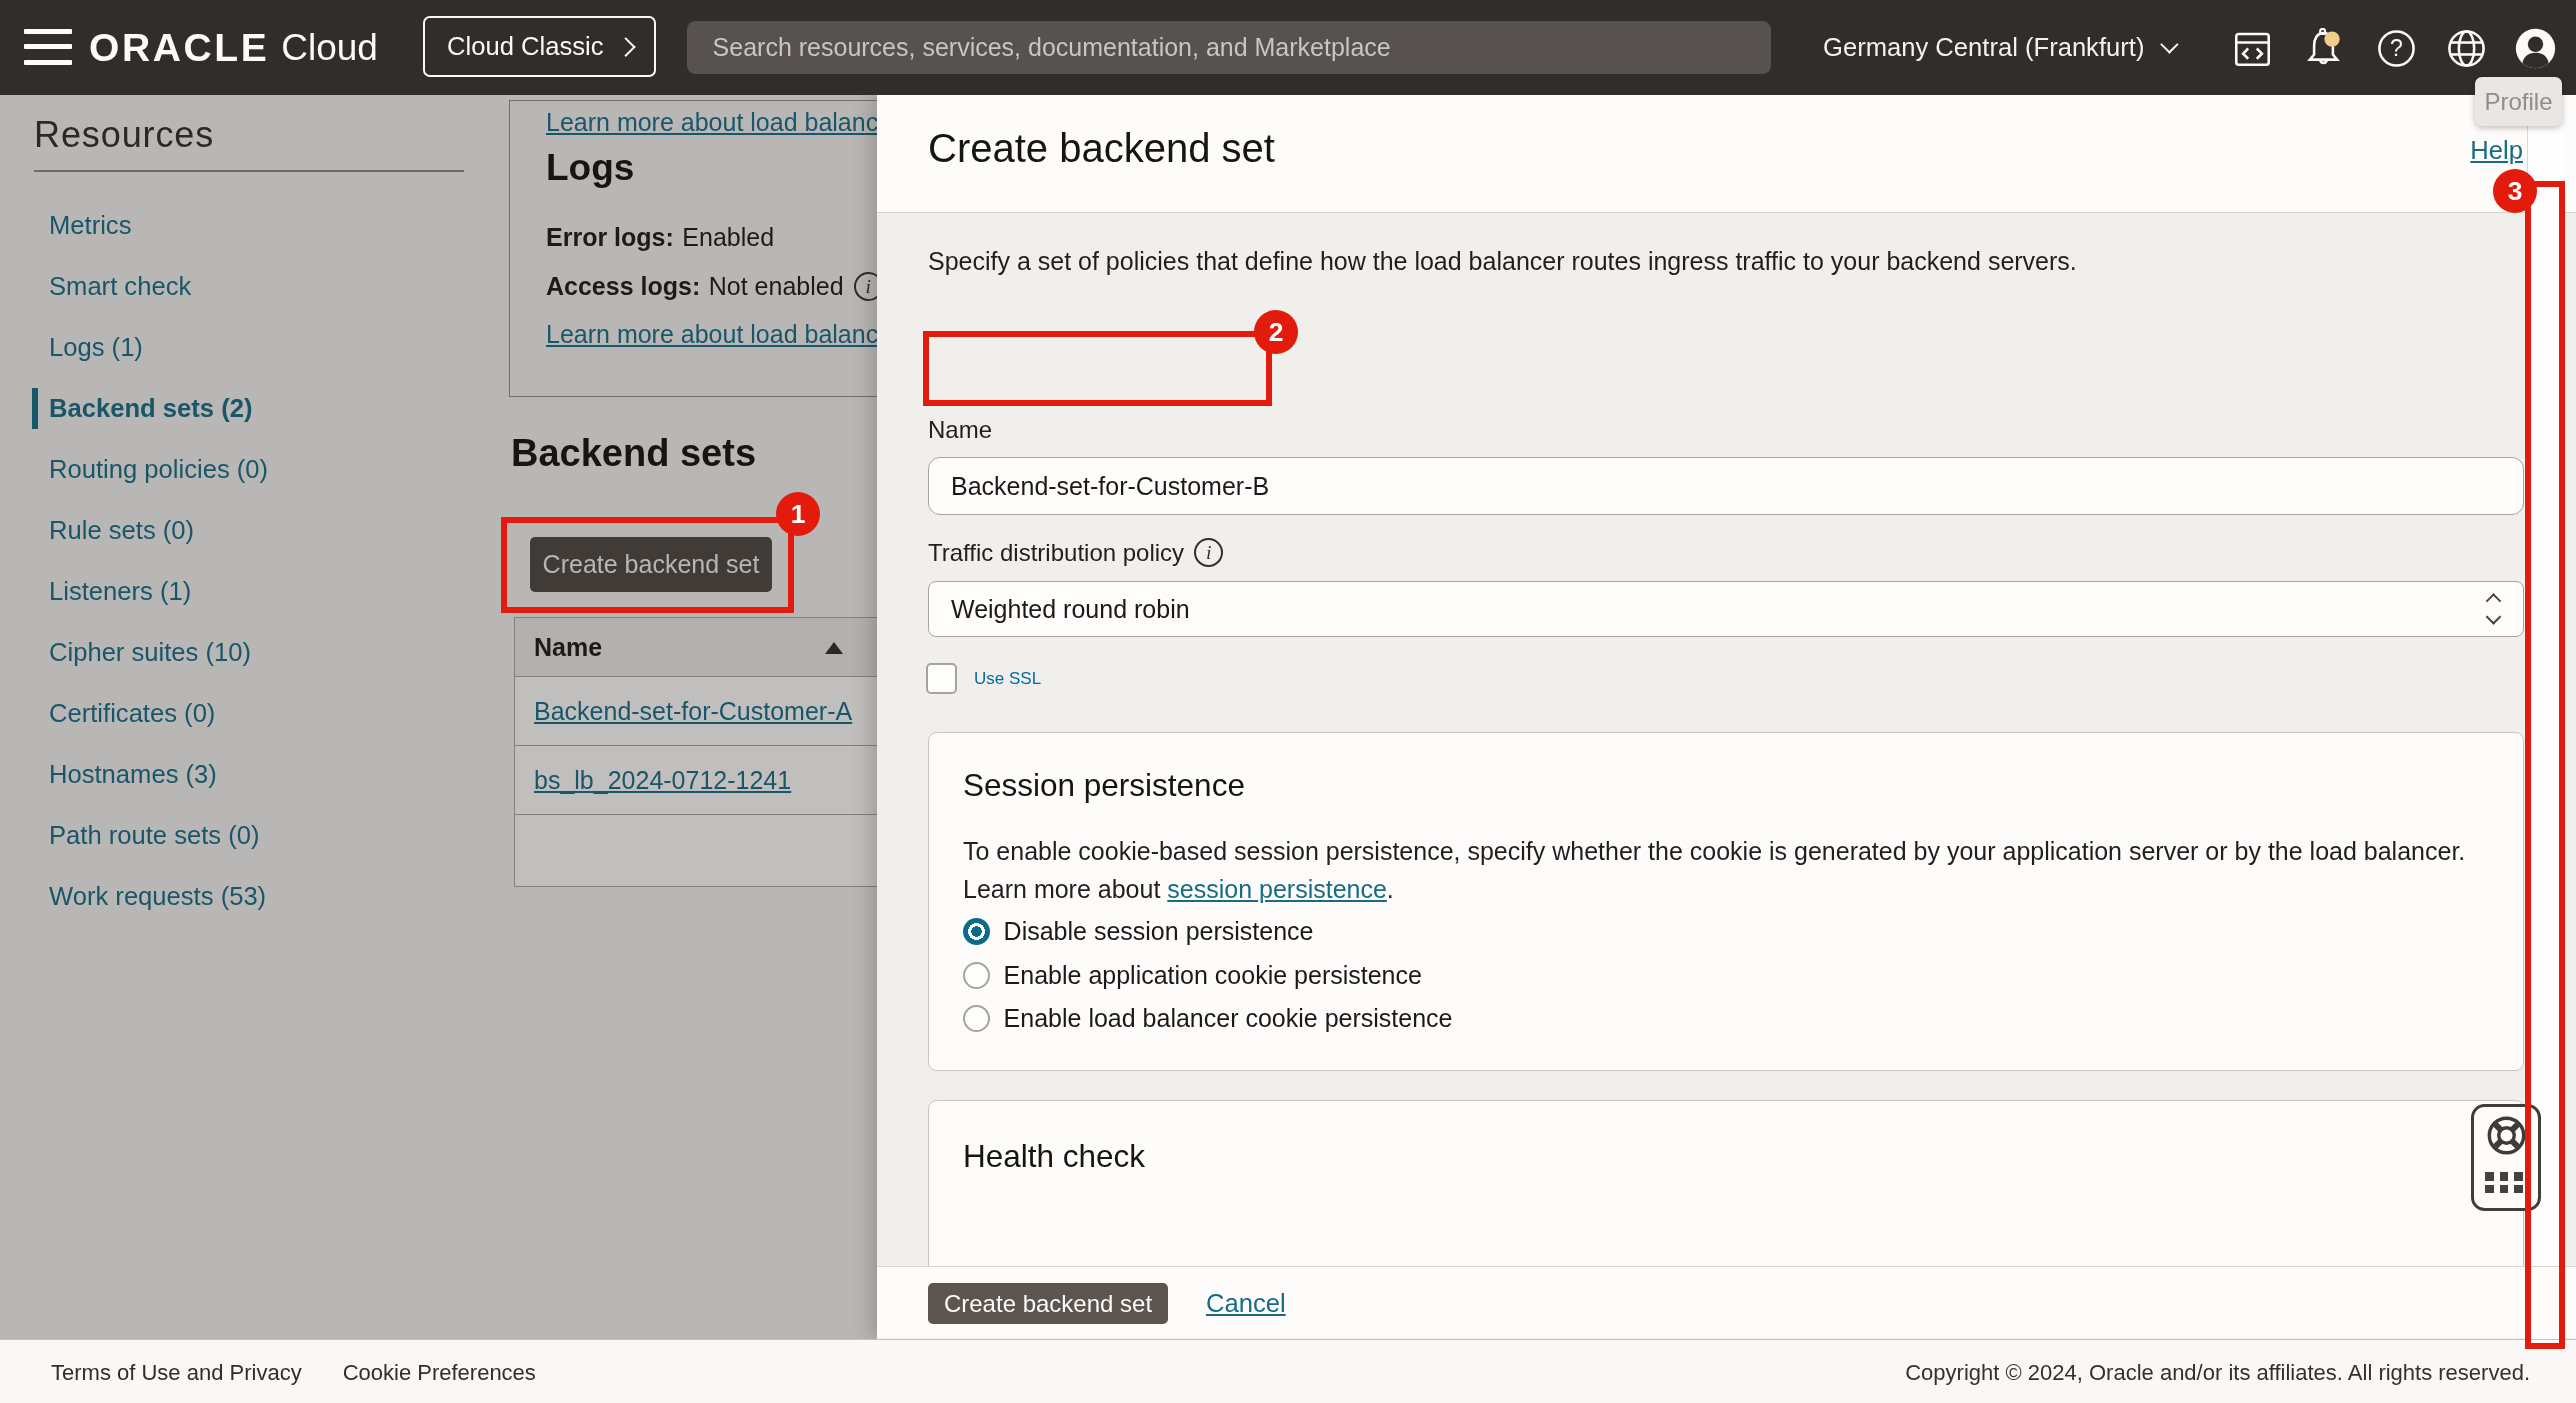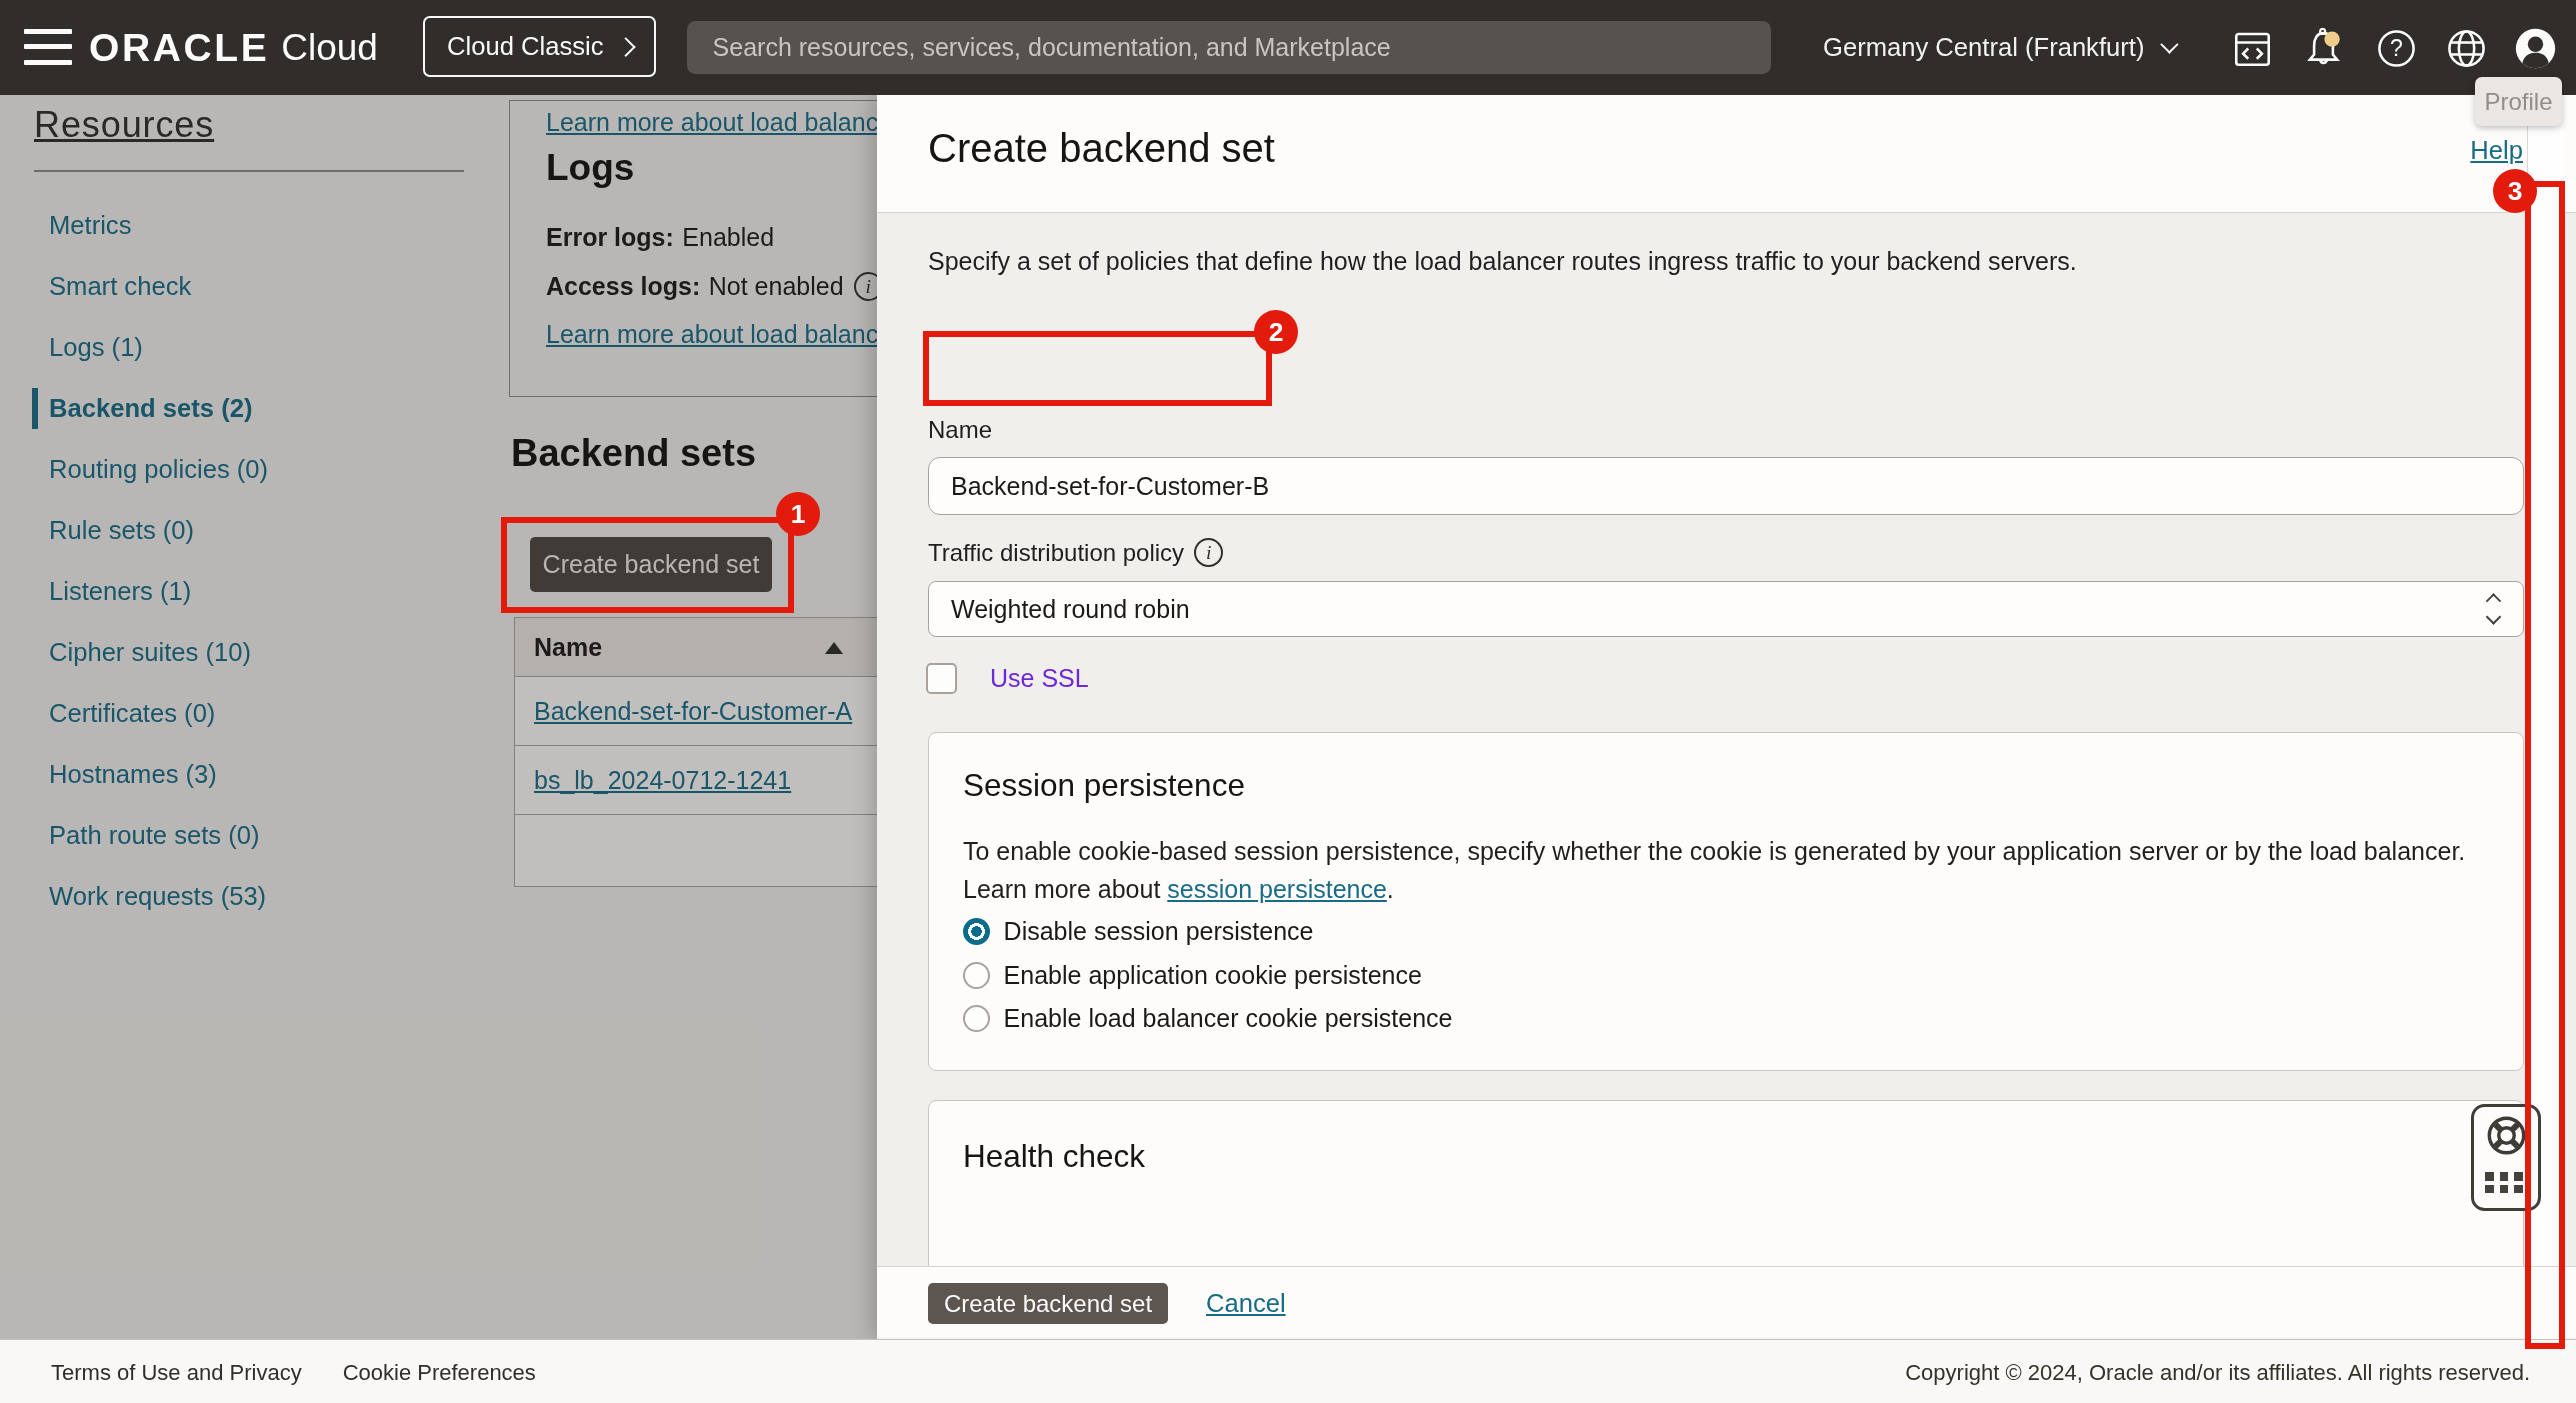--- a/index.html
+++ b/index.html
@@ -22,21 +22,21 @@
   .region { position:absolute; left:1823px; top:0; height:95px; display:flex; align-items:center; color:#f4f2f0; font-size:25.6px; cursor:pointer; }
   .chev-down { display:inline-block; width:12.8px; height:12.8px; border-bottom:2.6px solid #fcfbfa; border-right:2.6px solid #fcfbfa; transform:rotate(45deg); margin-left:19px; margin-top:-6.8px; }
   .tb-icon { position:absolute; top:28px; width:41px; height:41px; cursor:pointer; }
   .tooltip { position:absolute; left:2475px; top:77px; width:87px; height:49px; background:#e9e6e3; border-radius:6.8px; box-shadow:0 1.7px 6.8px rgba(0,0,0,.25); z-index:31; display:flex; align-items:center; justify-content:center; color:#918d89; font-size:24px; }
 
   
   .backdrop-content { position:absolute; left:0; top:95px; width:877px; height:1244px; z-index:1; overflow:hidden; }
   .dim-overlay { position:absolute; left:0; top:95px; width:877px; height:1244px; background:rgba(33,30,28,0.27); z-index:5; }
 
   
-  .res-title { position:absolute; left:34px; top:9px; font-size:36px; font-weight:300; color:#2f2d2a; letter-spacing:0.9px;text-decoration:underline; }
+  .res-title { position:absolute; left:34px; top:19px; font-size:36px; font-weight:300; color:#2f2d2a; letter-spacing:0.9px; }
   .res-divider { position:absolute; left:34px; top:75px; width:430px; height:1.7px; background:#8d8984; }
   .res-items { position:absolute; left:49px; top:100px; }
   .res-item { height:61px; display:flex; align-items:center; font-size:25.6px; color:#176b85; cursor:pointer; position:relative; white-space:nowrap; }
   .res-item.active { font-weight:700; }
   .res-item.active .active-bar { position:absolute; left:-17px; top:10.2px; width:6px; height:41px; background:#176b85; }
 
   
   .logs-box { position:absolute; left:509px; top:5.1px; width:370px; height:297px; border:1.7px solid #8f8b86; overflow:hidden; }
   .logs-box .inner { position:absolute; left:36px; top:0; width:511px; }
   .tealink { color:#176b85; text-decoration:underline; font-size:25px; white-space:nowrap; cursor:pointer; }
@@ -65,21 +65,21 @@
   .intro { position:absolute; left:51px; top:34px; font-size:25px; color:#211f1d; }
   .field-label { position:absolute; left:51px; font-size:24px; color:#211f1d; display:flex; align-items:center; }
   .txt-input { position:absolute; left:51px; width:1596px; height:58px; background:#fefdfc; border:1.7px solid #a9a39d; border-radius:12px; font-size:25px; color:#1c1a18; padding:0 22px; font-family:inherit; outline:none; }
   .sel { position:absolute; left:51px; width:1596px; height:56px; background:#fefdfc; border:1.7px solid #a9a39d; border-radius:8px; display:flex; align-items:center; padding:0 22px; font-size:25px; color:#1c1a18; cursor:pointer; }
   .sel .chevs { position:absolute; right:24px; top:50%; transform:translateY(-50%); display:flex; flex-direction:column; gap:5.1px; }
   .sel .chevs i { display:block; width:11px; height:11px; border-style:solid; border-color:#46423e; border-width:0; }
   .sel .chevs i.up { border-top:2.6px solid #46423e; border-left:2.6px solid #46423e; transform:rotate(45deg); }
   .sel .chevs i.dn { border-bottom:2.6px solid #46423e; border-right:2.6px solid #46423e; transform:rotate(45deg); }
   .ssl-row { position:absolute; left:49px; top:450px; display:flex; align-items:center; cursor:pointer; }
   .checkbox { width:31px; height:31px; background:#fdfdfc; border:2.6px solid #a7a29c; border-radius:5.1px; }
-  .ssl-row label { font-size:25px; color:#6d28d9; margin-left:33px; cursor:pointer; }
+  .ssl-row label { font-size:17px; color:#0369a1; margin-left:17px; cursor:pointer; }
 
   .card { position:absolute; left:51px; width:1596px; background:#fdfcfb; border:1.7px solid #c9c4be; border-radius:8.5px; }
   .card h2 { font-size:31.5px; font-weight:400; color:#161513; }
   .card p { font-size:25px; color:#211f1d; line-height:38px; }
   .radio-row { display:flex; align-items:center; margin-bottom:14.5px; cursor:pointer; }
   .radio { width:27px; height:27px; border-radius:50%; flex:none; }
   .radio.sel-on { background:radial-gradient(circle, #0b6b8a 0 5.1px, #ffffff 5.1px 8.5px, #0b6b8a 8.5px 14.5px); }
   .radio.sel-off { background:#fdfdfc; border:2.6px solid #a7a29c; }
   .radio-row label { font-size:25px; color:#1c1a18; margin-left:13.6px; cursor:pointer; }
   .opt-label { font-style:italic; color:#6b6660; margin-left:12px; }

